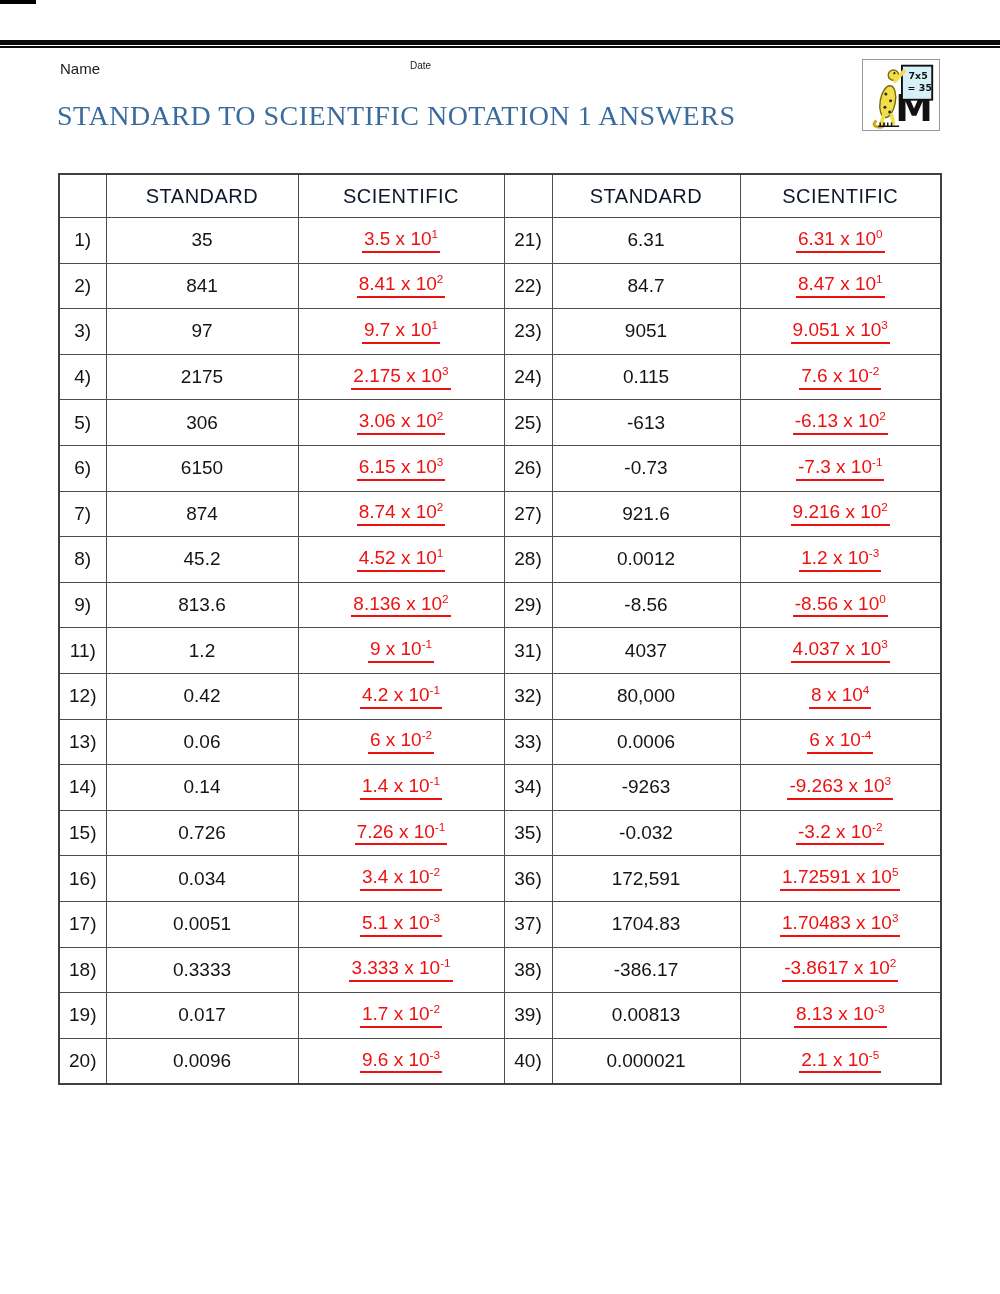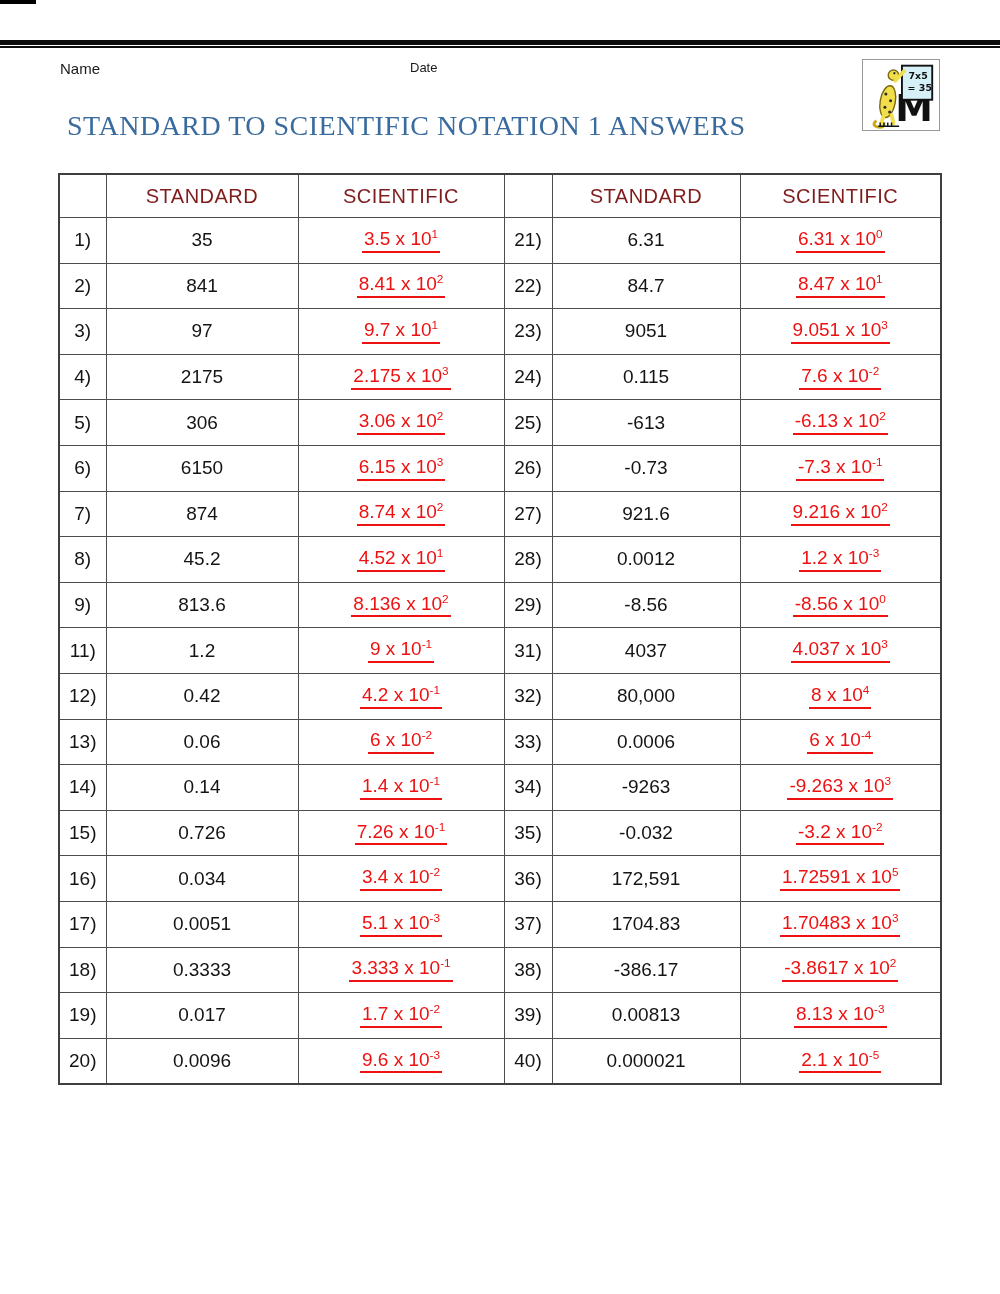--- a/index.html
+++ b/index.html
@@ -7,21 +7,21 @@
     position:relative; width:1000px; height:1100px; background:#ffffff;
     font-family:"Liberation Sans", sans-serif; color:#1a1a1a; overflow:hidden;
   }
   .corner-artifact { position:absolute; left:0; top:0; width:36px; height:4px; background:#000; }
   .top-rule { position:absolute; left:0; top:40px; width:1000px; }
   .top-rule .thick { height:5px; background:#0a0a0a; }
   .top-rule .gap   { height:1px; background:#ffffff; }
   .top-rule .thin  { height:2px; background:#0a0a0a; }
 
   .name-label { position:absolute; left:60px; top:60px; font-size:15px; font-weight:500; }
-  .date-label { position:absolute; left:410px; top:60px; font-size:13px; font-weight:500; }
+  .date-label { position:absolute; left:410px; top:60px; font-size:10px; font-weight:500; }
 
   .page-title {
     position:absolute; left:57px; top:100px;
     font-family:"Liberation Serif", serif; font-size:28px; letter-spacing:0.5px;
     color:#3a6b9e; font-weight:500; white-space:nowrap;
   }
 
   .corner-logo {
     position:absolute; left:862px; top:59px; width:78px; height:72px;
     border:1px solid #999; background:#fff; box-sizing:border-box;
@@ -29,21 +29,21 @@
 
   table.worksheet {
     position:absolute; left:58px; top:173px; width:882px;
     border-collapse:collapse; table-layout:fixed;
     border:2px solid #3f3f3f;
   }
   table.worksheet th, table.worksheet td {
     border:1px solid #4d4d4d; text-align:center; vertical-align:middle;
     overflow:hidden; white-space:nowrap;
   }
-  table.worksheet th { height:40px; font-size:20px; font-weight:400; letter-spacing:0.5px; color:#7f1d1d; }
+  table.worksheet th { height:40px; font-size:20px; font-weight:400; letter-spacing:0.5px; color:#0f172a; }
   table.worksheet td { height:42.6px; font-size:19px; color:#141414; }
   td.col-num { font-size:18px; }
   .ans {
     color:#ee1111; display:inline-block;
     border-bottom:2px solid #ee1111; padding:0 2px 1px 2px; line-height:1.1;
   }
   .ans sup { font-size:0.62em; vertical-align:super; line-height:0; }
 
   .footer { position:absolute; left:0; top:0; width:0; height:0; }
   .footer-icon { position:absolute; left:352px; top:1212px; width:58px; height:56px; }
@@ -72,21 +72,21 @@
 
   <div class="top-rule">
     <div class="thick"></div>
       <div class="gap"></div>
       <div class="thin"></div>
   </div>
 
   <div class="name-label">Name</div>
   <div class="date-label">Date</div>
 
-  <h1 class="page-title" style="margin:10px;">STANDARD TO SCIENTIFIC NOTATION 1 ANSWERS</h1>
+  <h1 class="page-title" style="margin:0;">STANDARD TO SCIENTIFIC NOTATION 1 ANSWERS</h1>
 
   <div class="corner-logo">
     <svg viewBox="0 0 80 74" width="76" height="70">
       <text x="34" y="64" font-family="DejaVu Sans, sans-serif" font-size="40" font-weight="bold" fill="#111">M</text>
       <rect x="41" y="6" width="32" height="36" fill="#d6f0f7" stroke="#111" stroke-width="2"></rect>
       <text x="48" y="20" font-family="DejaVu Sans, sans-serif" font-size="10" font-weight="bold" fill="#111">7x5</text>
       <text x="47" y="33" font-family="DejaVu Sans, sans-serif" font-size="10" font-weight="bold" fill="#111">= 35</text>
       <path d="M14,64 q-6,5 2,7 q7,1 6,-5" fill="none" stroke="#c9a812" stroke-width="3"></path>
       <ellipse cx="26" cy="44" rx="8" ry="17" fill="#f2de4a" stroke="#7a6a10" stroke-width="1.5" transform="rotate(10 26 44)"></ellipse>
       <circle cx="32" cy="16" r="5.5" fill="#f2de4a" stroke="#7a6a10" stroke-width="1.5"></circle>

